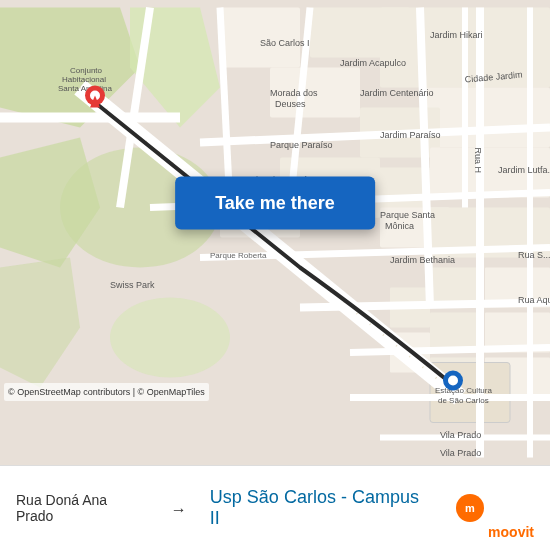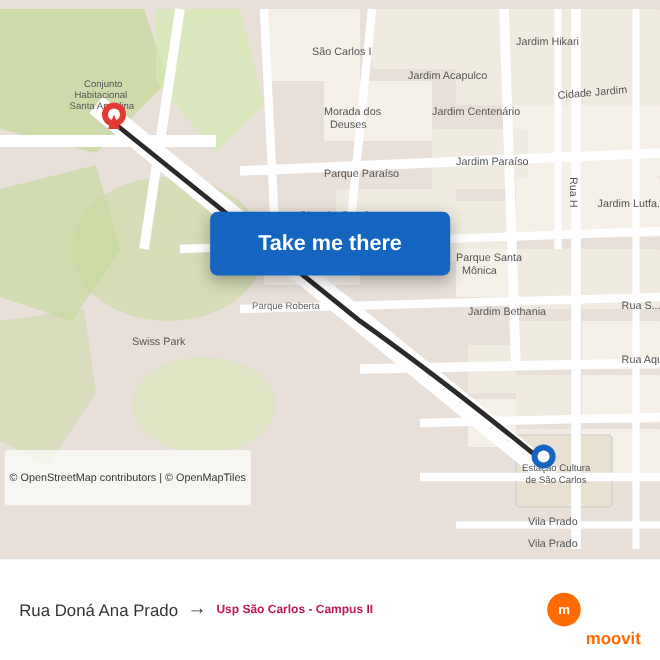--- a/index.html
+++ b/index.html
@@ -40,41 +40,41 @@
       z-index: 10;
       box-shadow: 0 4px 12px rgba(0,0,0,0.3);
     }
 
     
     #bottom-bar {
       background: white;
       padding: 10px 16px;
       display: flex;
       align-items: center;
-      gap: 8px;
+      gap: 23px;
       border-top: 1px solid #ddd;
       min-height: 54px;
     }
 
     #origin-text {
       font-size: 14px;
       color: #333;
       font-weight: 500;
     }
 
     #arrow-icon {
       font-size: 16px;
       color: #333;
       flex-shrink: 0;
     }
 
     #dest-text {
-      font-size: 10px;
-      color: #be185d;
-      font-weight: 700;
+      font-size: 18px;
+      color: #0369a1;
+      font-weight: 400;
     }
 
     
     #moovit-logo {
       margin-left: auto;
       display: flex;
       align-items: center;
       gap: 4px;
       flex-shrink: 0;
     }
@@ -94,26 +94,26 @@
 
     #moovit-wordmark {
       font-size: 14px;
       color: #ff6b00;
       font-weight: bold;
     }
 
     
     #attribution {
       position: absolute;
-      bottom: 44px;
+      bottom: 64px;
       left: 4px;
       font-size: 9px;
       color: #333;
       background: rgba(255,255,255,0.7);
-      padding: 18px 4px;
+      padding: 4px 4px;
       border-radius: 2px;
       z-index: 5;
     }
   </style>
 </head>
 <body>
 
 <div id="app">
   <div id="map-container">
 

